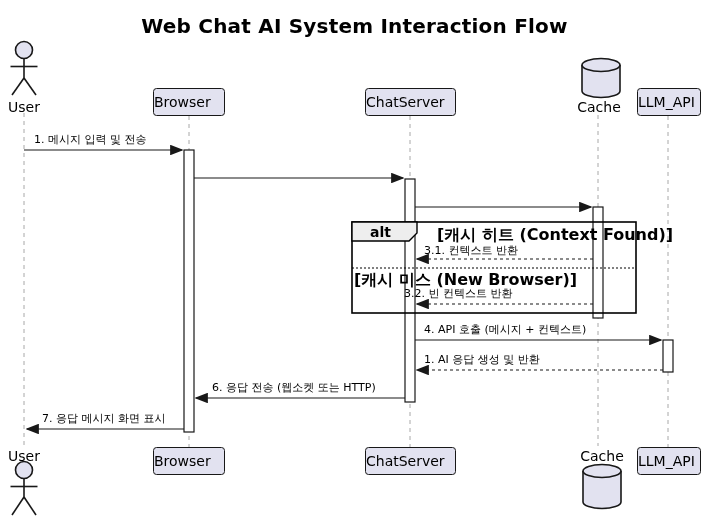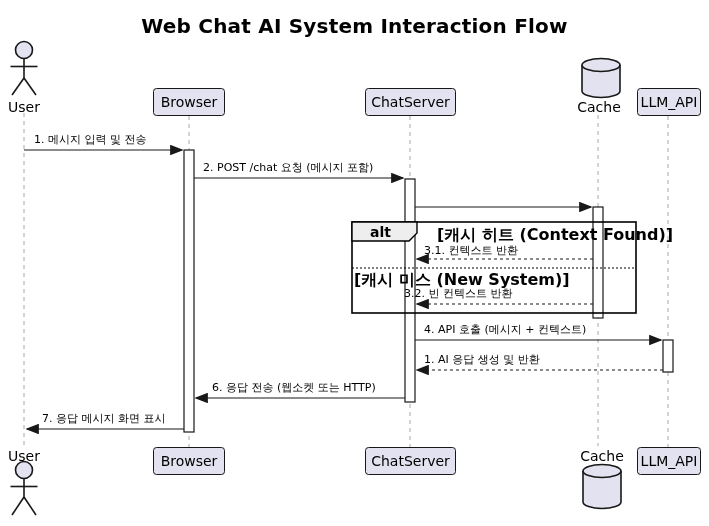--- a/index.html
+++ b/index.html
@@ -16,21 +16,21 @@
     left:0;top:14px;width:709px;
     text-align:center;
     font-size:20px;font-weight:bold;
     letter-spacing:.2px;
   }
   .pbox{
     position:absolute;
     background:#E2E2F0;
     border:1.2px solid #181818;
     border-radius:3.5px;
-    display:flex;align-items:center;justify-content:center;
+    display:flex;align-items:center;
     font-size:14px;
     box-sizing:border-box;
   }
   .msg{
     position:absolute;
     font-size:11px;
     white-space:nowrap;
   }
   .guard{
     position:absolute;
@@ -130,31 +130,30 @@
   </div>
   <div class="pbox" style="left:365px;top:88px;width:91px;height:28px;">
     <span>ChatServer</span>
   </div>
   <div class="plabel" style="left:574px;top:99px;width:50px;">Cache</div>
   <div class="pbox" style="left:637px;top:88px;width:64px;height:28px;">
     <span>LLM_API</span>
   </div>
 
   <div class="msg" style="left:34px;top:132px;">1. 메시지 입력 및 전송</div>
-  <div class="msg" style="left:203px;top:160px;">2. POST /chat 요청 (메시지 포함)</div>
   <div class="msg" style="left:424px;top:243px;">3.1. 컨텍스트 반환</div>
   <div class="msg" style="left:404px;top:286px;">3.2. 빈 컨텍스트 반환</div>
   <div class="msg" style="left:424px;top:322px;">4. API 호출 (메시지 + 컨텍스트)</div>
   <div class="msg" style="left:424px;top:352px;">1. AI 응답 생성 및 반환</div>
   <div class="msg" style="left:212px;top:380px;">6. 응답 전송 (웹소켓 또는 HTTP)</div>
   <div class="msg" style="left:42px;top:411px;">7. 응답 메시지 화면 표시</div>
 
   <div class="alt-label" style="left:352px;top:224px;width:57px;">alt</div>
   <div class="guard" style="left:437px;top:225px;">[캐시 히트 (Context Found)]</div>
-  <div class="guard" style="left:354px;top:270px;">[캐시 미스 (New System)]</div>
+  <div class="guard" style="left:354px;top:270px;">[캐시 미스 (New Browser)]</div>
 
   <div class="plabel" style="left:2px;top:448px;width:44px;">User</div>
   <div class="pbox" style="left:153px;top:447px;width:72px;height:28px;">
     <span>Browser</span>
   </div>
   <div class="pbox" style="left:365px;top:447px;width:91px;height:28px;">
     <span>ChatServer</span>
   </div>
   <div class="plabel" style="left:577px;top:448px;width:50px;">Cache</div>
   <div class="pbox" style="left:637px;top:447px;width:64px;height:28px;">

